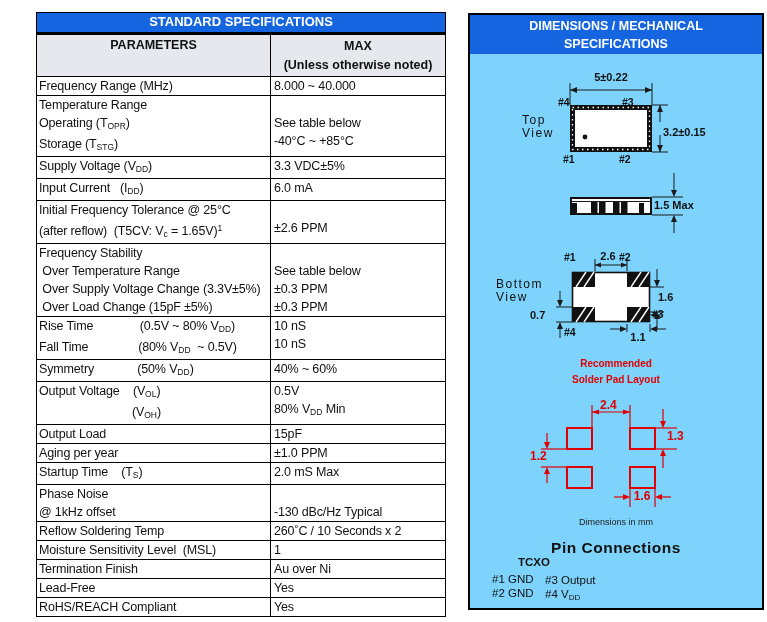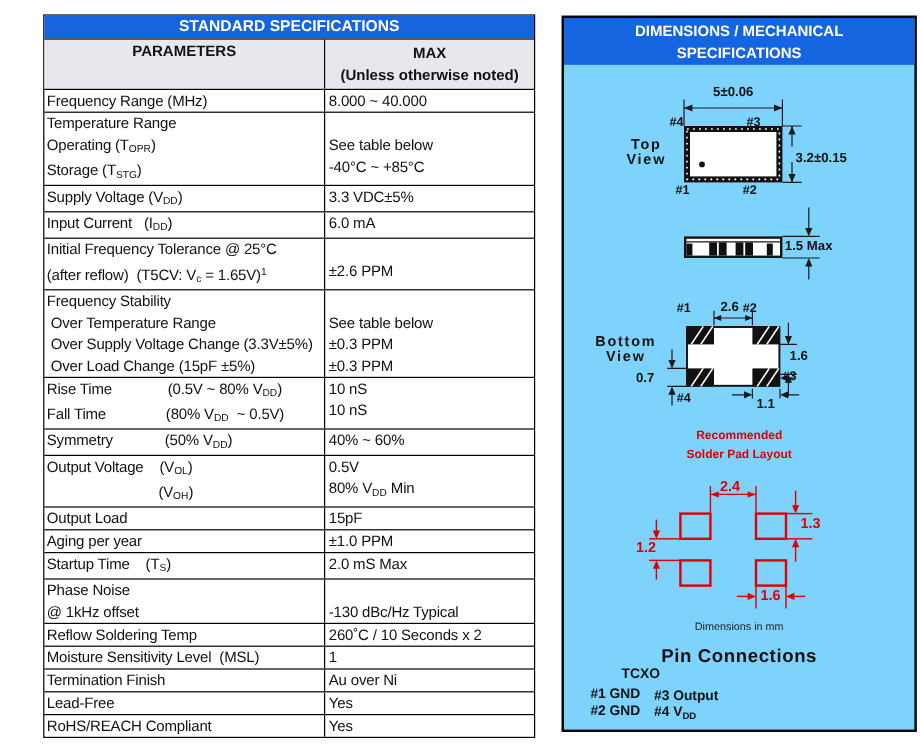--- a/index.html
+++ b/index.html
@@ -3,48 +3,48 @@
 <meta charset="utf-8">
 <style>
   html,body{margin:0;padding:0;width:767px;height:622px;background:#fff;overflow:hidden;
     font-family:"Liberation Sans", sans-serif;color:#111;}
   .page{position:relative;width:767px;height:596px;background:#fff;}
 
   
   .spec-table{position:absolute;left:36px;top:12px;width:410px;border:1px solid #000;box-sizing:border-box;background:#fff;}
   .spec-title{background:var(--header_blue,#1565e0);color:#fff;font-weight:bold;text-align:center;
     font-size:13px;line-height:16px;padding:1px 0 2px;}
-  .col-headers{display:flex;background:var(--table_header_bg,#e7e8ee);border-top:1px solid #000000;}
+  .col-headers{display:flex;background:var(--table_header_bg,#e7e8ee);border-top:3px solid #000000;}
   .param-header{width:234px;box-sizing:border-box;border-right:1px solid #000;text-align:center;
     font-weight:bold;font-size:12.5px;padding-top:3px;}
   .max-header{flex:1;text-align:center;font-weight:bold;font-size:12.5px;line-height:19px;padding:2px 0 1px;}
   .trow{display:flex;border-top:1px solid #000;}
   .tcell{padding:0 0 0 2px;box-sizing:border-box;overflow:hidden;}
   .tcell.param{width:234px;border-right:1px solid #000;}
   .tcell.value{flex:1;padding-left:3px;}
   .line{font-size:12.5px;line-height:18px;min-height:18px;white-space:pre;letter-spacing:-0.15px;}
   .sub{font-size:8.5px;vertical-align:-2px;letter-spacing:0;}
   .sup{font-size:8.5px;vertical-align:4px;letter-spacing:0;}
 
   
   .mech-panel{position:absolute;left:468px;top:13px;width:296px;height:597px;border:2px solid #000;
     box-sizing:border-box;background:#7dd3fc;}
   .mech-title{background:var(--header_blue,#1565e0);color:#fff;font-weight:bold;text-align:center;
     font-size:12.5px;line-height:18px;padding:2px 0 1px;}
   .mech-panel .abs{position:absolute;}
-  .viewlbl{font-weight:bold;font-size:12px;line-height:13px;letter-spacing:1.5px;white-space:pre;text-align:center;}
+  .viewlbl{font-weight:normal;font-size:12px;line-height:13px;letter-spacing:1.5px;white-space:pre;}
   .dim{font-weight:bold;font-size:11px;white-space:pre;}
   .pinlbl{font-weight:bold;font-size:10.5px;white-space:pre;}
   .dimred{font-weight:bold;font-size:12px;color:var(--accent_red,#e00000);white-space:pre;}
   .redtitle{left:0;right:0;text-align:center;color:var(--accent_red,#e00000);font-weight:bold;
     font-size:10px;line-height:16px;}
   .dimsnote{left:0;right:0;text-align:center;font-size:9px;color:#222;}
   .pinconn-title{left:0;right:0;text-align:center;font-weight:bold;font-size:15.5px;letter-spacing:0.5px;}
   .tcxo{font-weight:bold;font-size:11.5px;}
-  .pinrow{font-weight:bold;font-size:11.5px;white-space:pre;text-align:right;}
+  .pinrow{font-weight:normal;font-size:11.5px;white-space:pre;text-align:right;}
   svg line{stroke:#1a1a1a;stroke-width:1;}
   svg polygon{fill:#1a1a1a;}
   svg.red line{stroke:var(--accent_red,#e00000);stroke-width:1.2;}
   svg.red polygon{fill:var(--accent_red,#e00000);}
   svg.red rect{stroke:var(--accent_red,#e00000);stroke-width:2;fill:none;}
   svg .hatch{stroke:#fff;stroke-width:1.4;}
 </style>
 </head>
 <body>
 
@@ -242,21 +242,21 @@
       <rect x="7.5" y="27.5" width="77" height="42" fill="#fff" stroke="#111" stroke-width="5"></rect>
       <rect x="7.5" y="27.5" width="77" height="42" fill="none" stroke="#fff" stroke-width="1.3" stroke-dasharray="1.5 3.5"></rect>
       <circle cx="20" cy="57" r="2.4" fill="#111"></circle>
       <line x1="87" y1="25" x2="103" y2="25"></line>
         <line x1="87" y1="72" x2="103" y2="72"></line>
       <line x1="95" y1="25" x2="95" y2="42"></line>
         <polygon points="95,25 92,32 98,32"></polygon>
       <line x1="95" y1="55" x2="95" y2="72"></line>
         <polygon points="95,72 92,65 98,65"></polygon>
     </svg>
-    <div class="abs dim" style="left:116px;top:56px;width:50px;text-align:center;">5±0.06</div>
+    <div class="abs dim" style="left:116px;top:56px;width:50px;text-align:center;">5±0.22</div>
     <div class="abs dim" style="left:193px;top:111px;">3.2±0.15</div>
     <div class="abs pinlbl" style="left:88px;top:81px;">#4</div>
     <div class="abs pinlbl" style="left:152px;top:81px;">#3</div>
     <div class="abs pinlbl" style="left:93px;top:138px;">#1</div>
     <div class="abs pinlbl" style="left:149px;top:138px;">#2</div>
 
     <svg class="abs" style="left:95px;top:150px;" width="150" height="70">
       <line x1="87" y1="32" x2="118" y2="32"></line>
         <line x1="87" y1="50" x2="118" y2="50"></line>
       <line x1="109" y1="8" x2="109" y2="30"></line>

